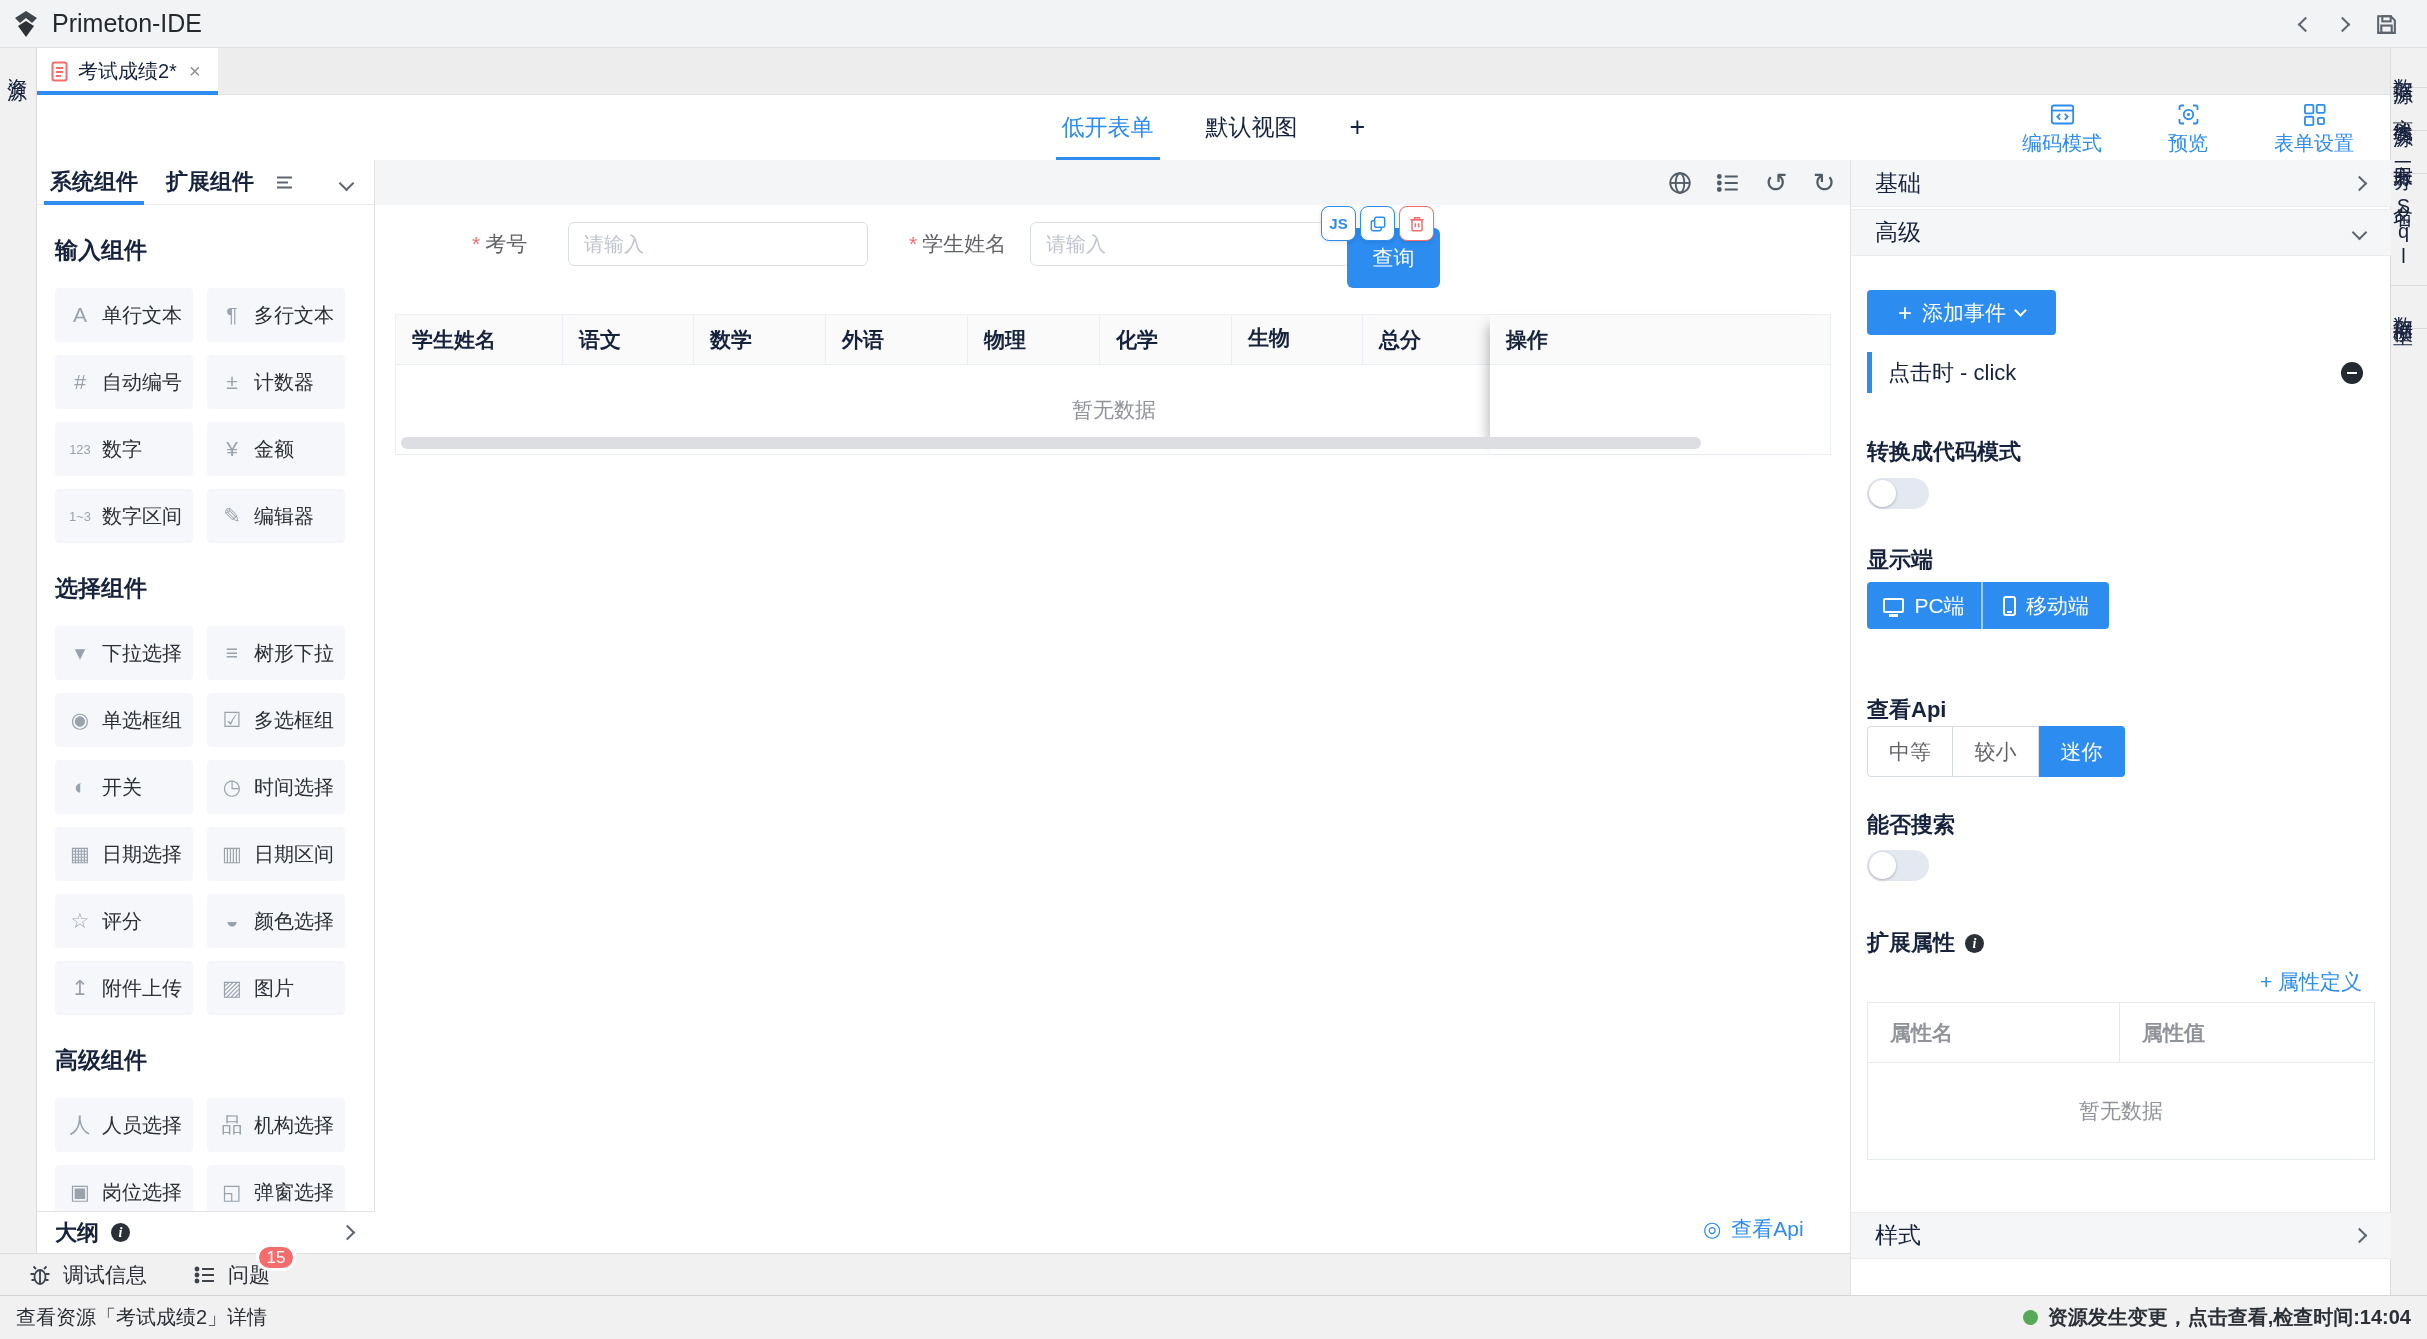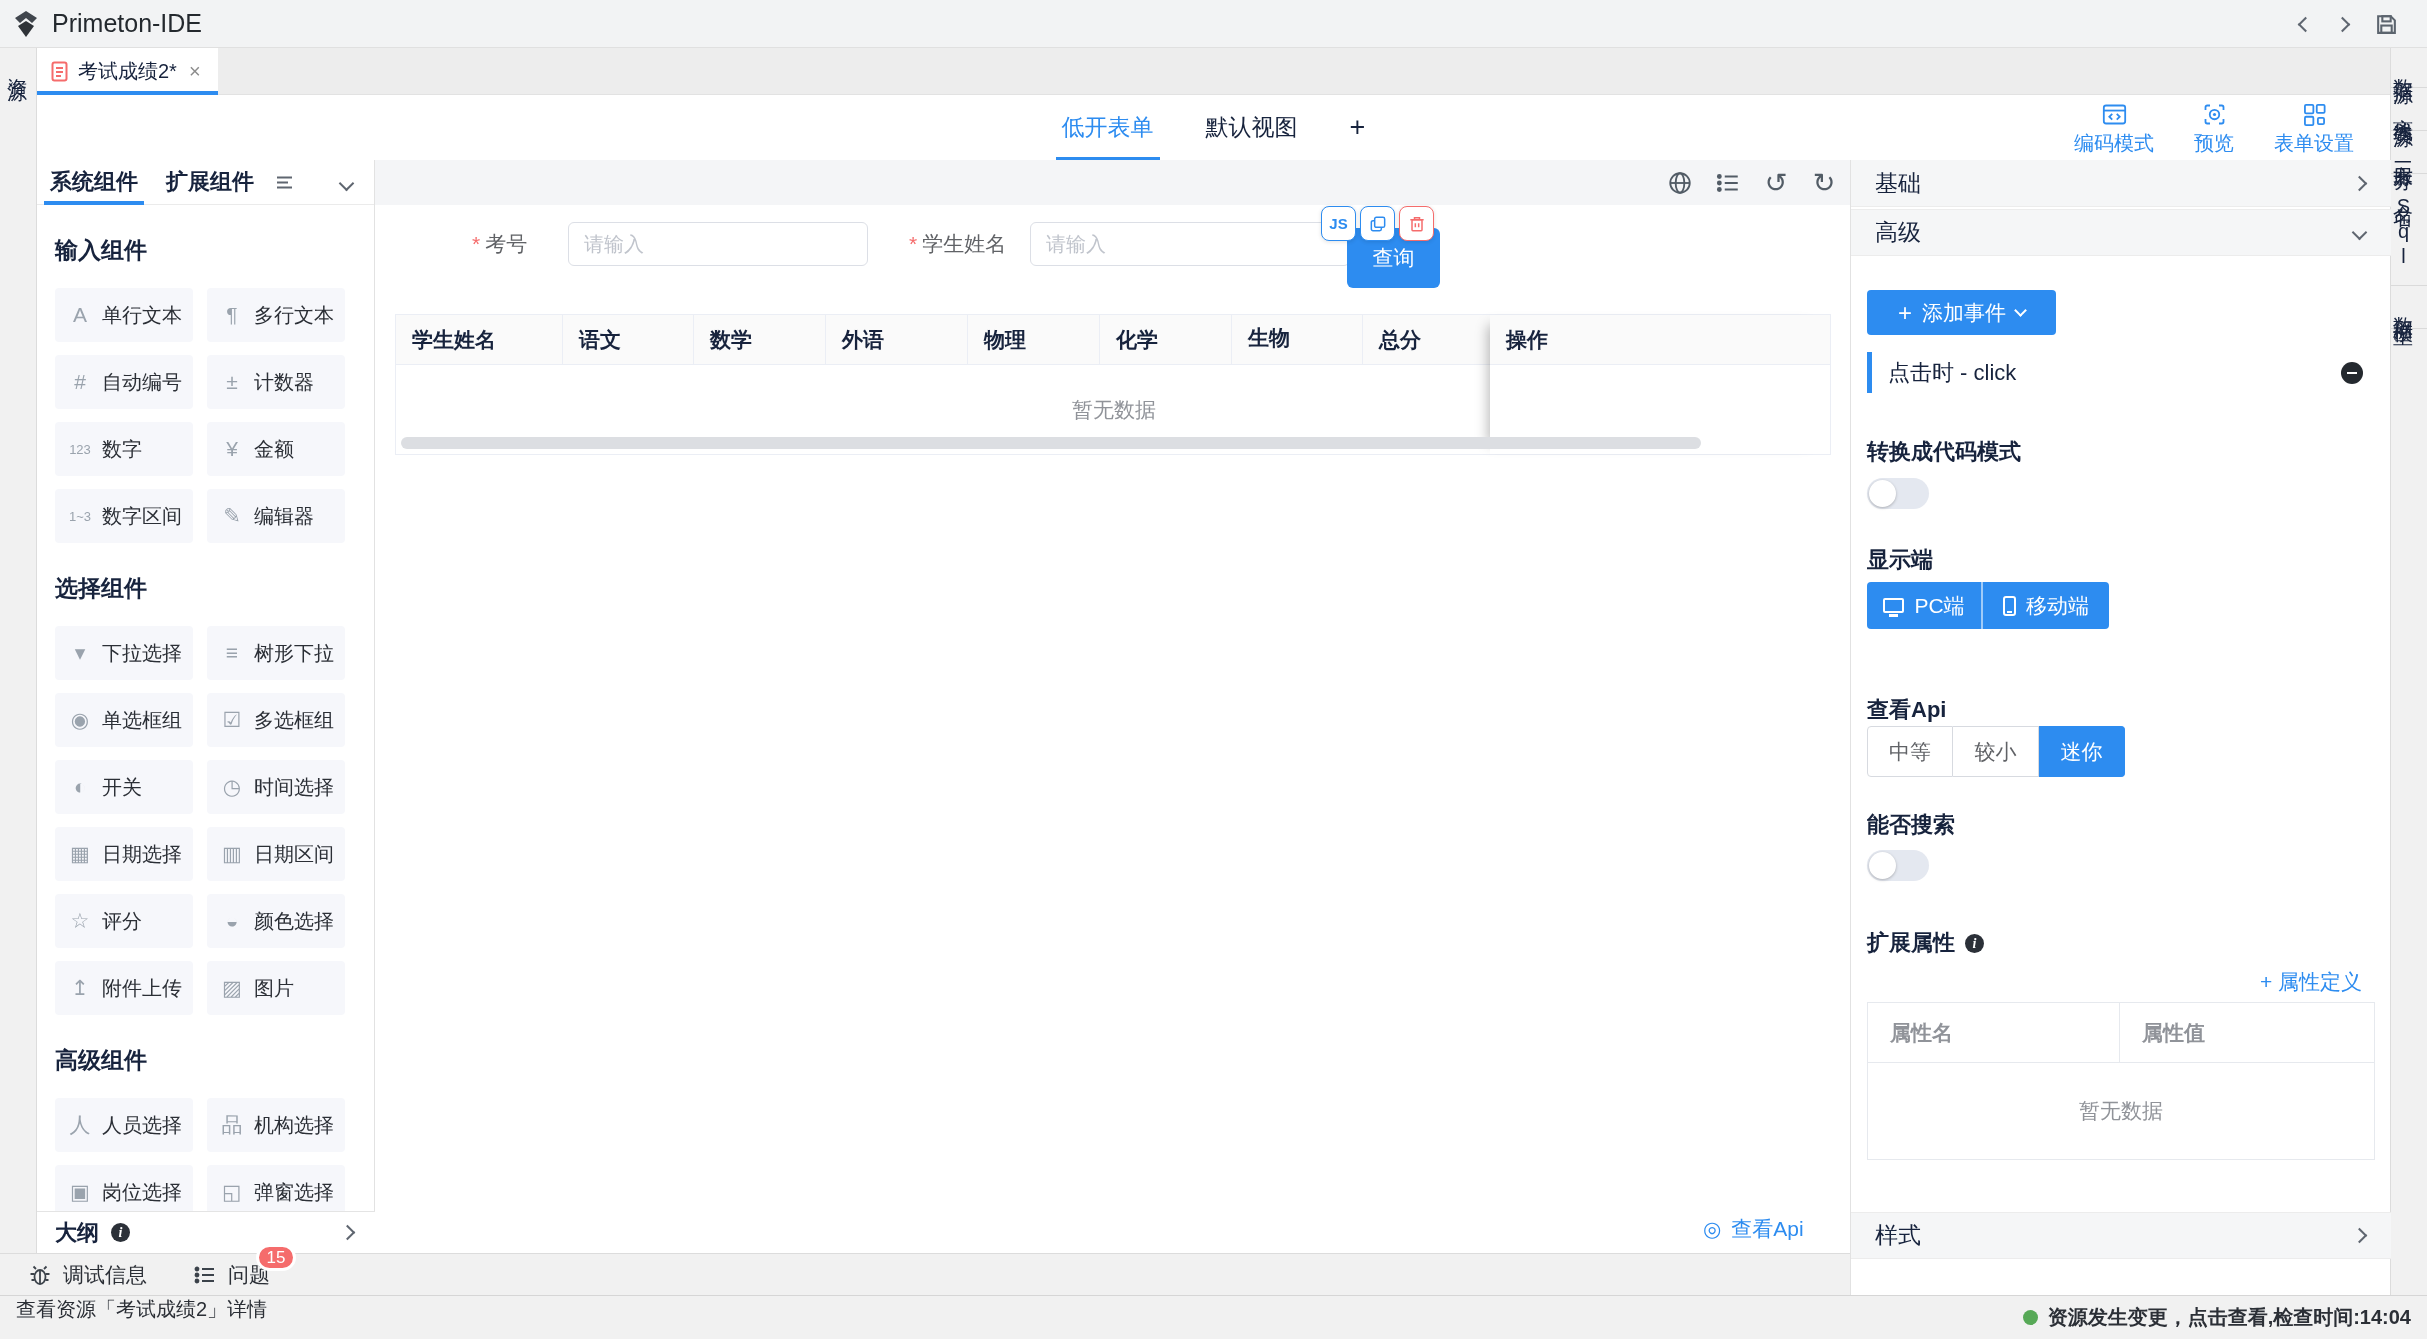--- a/index.html
+++ b/index.html
@@ -36,21 +36,21 @@
   .doc-tab .tab-close { font-size:20px; color:#8c8c8c; margin-left:2px; }
 
   
   #toolbar { position:absolute; left:37px; top:95px; width:2353px; height:65px; background:#fff; }
   #view-tabs { position:absolute; left:0; right:0; top:0; height:65px; display:flex; justify-content:center;
                align-items:center; gap:52px; }
   .view-tab { position:relative; height:65px; line-height:65px; font-size:23px; color:#17233d; cursor:pointer; }
   .view-tab.active { color:var(--accent); }
   .view-tab.active::after { content:''; position:absolute; left:-6px; right:-6px; bottom:0; height:3px; background:var(--accent); }
   #add-view { font-size:27px; color:#17233d; cursor:pointer; line-height:65px; }
-  #toolbar-actions { position:absolute; right:36px; top:6px; display:flex; gap:40px; }
+  #toolbar-actions { position:absolute; right:36px; top:6px; display:flex; gap:66px; }
   .tb-action { display:flex; flex-direction:column; align-items:center; gap:2px; cursor:pointer; color:var(--accent); }
   .tb-action svg { width:27px; height:27px; stroke:var(--accent); fill:none; stroke-width:1.6; }
   .tb-action .tb-label { font-size:20px; color:var(--accent); }
 
   
   #left-panel { position:absolute; left:37px; top:160px; width:338px; height:1093px; background:#fff;
                 border-right:1px solid #e2e2e2; }
   #comp-tabs { position:relative; height:45px; border-bottom:1px solid #ebebeb; display:flex; align-items:center;
                padding-left:13px; gap:28px; }
   .comp-tab { font-size:22px; font-weight:700; color:#17233d; cursor:pointer; position:relative; height:45px; line-height:43px; }
@@ -159,21 +159,21 @@
 
   
   #debug-bar { position:absolute; left:0; top:1253px; width:1850px; height:42px; background:#f1f1f1;
                border-top:1px solid #dcdcdc; display:flex; align-items:center; padding-left:28px; gap:46px; }
   .dbg-item { position:relative; display:flex; align-items:center; gap:11px; font-size:21px; color:#2b2f36; cursor:pointer; }
   .dbg-item svg { width:24px; height:24px; stroke:#3c434b; fill:none; stroke-width:1.8; }
   #problems-badge { position:absolute; top:-17px; right:-26px; min-width:40px; height:27px; background:var(--danger);
                     border:3px solid #fff; border-radius:15px; color:#fff; font-size:17px; line-height:21px; text-align:center;
                     padding:0 6px; }
   #statusbar { position:absolute; left:0; top:1295px; width:2427px; height:44px; background:#f1f1f1; border-top:1px solid #d6d6d6;
-               display:flex; justify-content:space-between; padding:0 16px; }
+               display:flex; align-items:center; justify-content:space-between; padding:0 16px; }
   #status-left { font-size:20px; color:#2b2f36; }
   #status-right { display:flex; align-items:center; gap:10px; font-size:20px; color:#2b2f36; cursor:pointer;font-weight:bold; }
   #status-dot { width:15px; height:15px; border-radius:50%; background:var(--success); }
 </style>
 </head>
 <body>
 
 <div id="app">
 
   <header id="titlebar">

